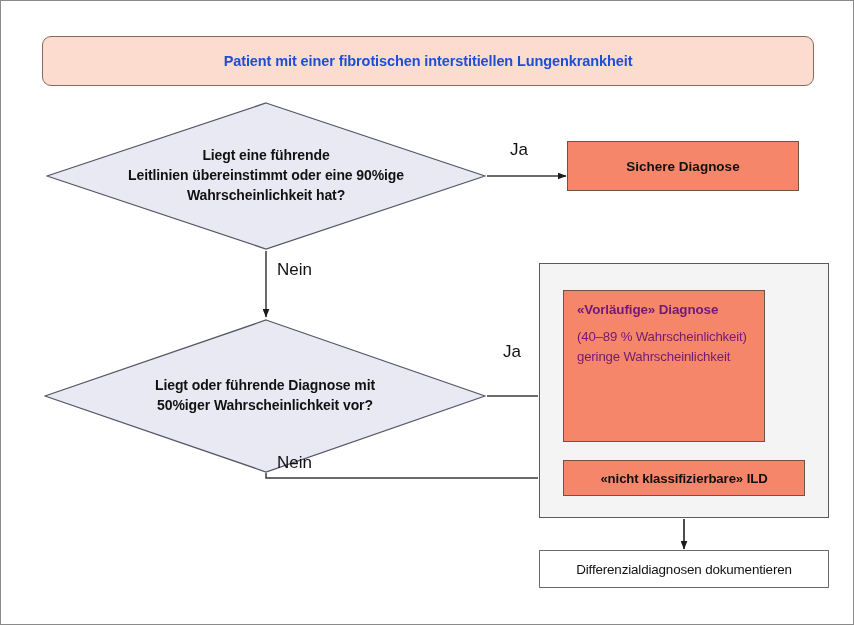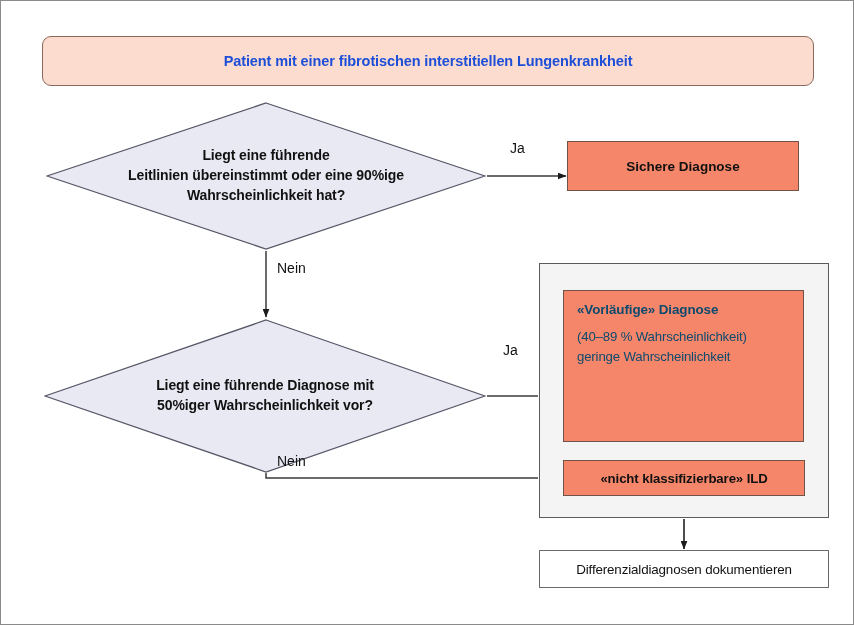--- a/index.html
+++ b/index.html
@@ -94,28 +94,28 @@
     width: 290px;
     height: 255px;
     background: #F5F4F4;
     border: 1.4px solid #5b5b5b;
     box-sizing: border-box;
   }
 
   #vorlaeufige-box {
     left: 562px;
     top: 289px;
-    width: 241px;
+    width: 202px;
     height: 152px;
     background: #F5866A;
     border: 1.4px solid #6f5348;
     display: block;
     text-align: left;
     padding: 11px 12px 4px 13px;
-    color: #0c4a6e;
+    color: #701a75;
   }
   #vorlaeufige-box .vb-title {
     font-size: 13.4px;
     font-weight: bold;
     margin-bottom: 10px;
     letter-spacing: -0.1px;
   }
   #vorlaeufige-box .vb-line {
     font-size: 13.2px;
     font-weight: normal;
@@ -145,21 +145,21 @@
     border: 1.3px solid #6a6a6a;
     font-size: 13.4px;
     font-weight: normal;
     color: #111111;
     letter-spacing: -0.15px;
   }
 
   
   .edge-label {
     position: absolute;
-    font-size: 14px;
+    font-size: 17px;
     color: #111111;
     font-weight: normal;
     white-space: nowrap;
   }
   #label-ja-1   { left: 509px; top: 139px; }
   #label-nein-1 { left: 276px; top: 259px; }
   #label-ja-2   { left: 502px; top: 341px; }
   #label-nein-2 { left: 276px; top: 452px; }
 </style>
 </head>
@@ -199,21 +199,21 @@
       </div>
     </div>
   </div>
 
   <div class="diamond-wrap" id="diamond2">
     <svg width="442" height="154" viewBox="0 0 442 154">
       <polygon points="222,1 441,77 222,153 1,77" fill="#E9E9F4" stroke="#555566" stroke-width="1.3"></polygon>
     </svg>
     <div class="diamond-text">
       <div>
-        <div>Liegt eine führende Diagnose mit</div>
+        <div>Liegt oder führende Diagnose mit</div>
         <div>50%iger Wahrscheinlichkeit vor?</div>
       </div>
     </div>
   </div>
 
   <div class="edge-label" id="label-ja-1">Ja</div>
   <div class="edge-label" id="label-nein-1">Nein</div>
   <div class="edge-label" id="label-ja-2">Ja</div>
   <div class="edge-label" id="label-nein-2">Nein</div>
 

